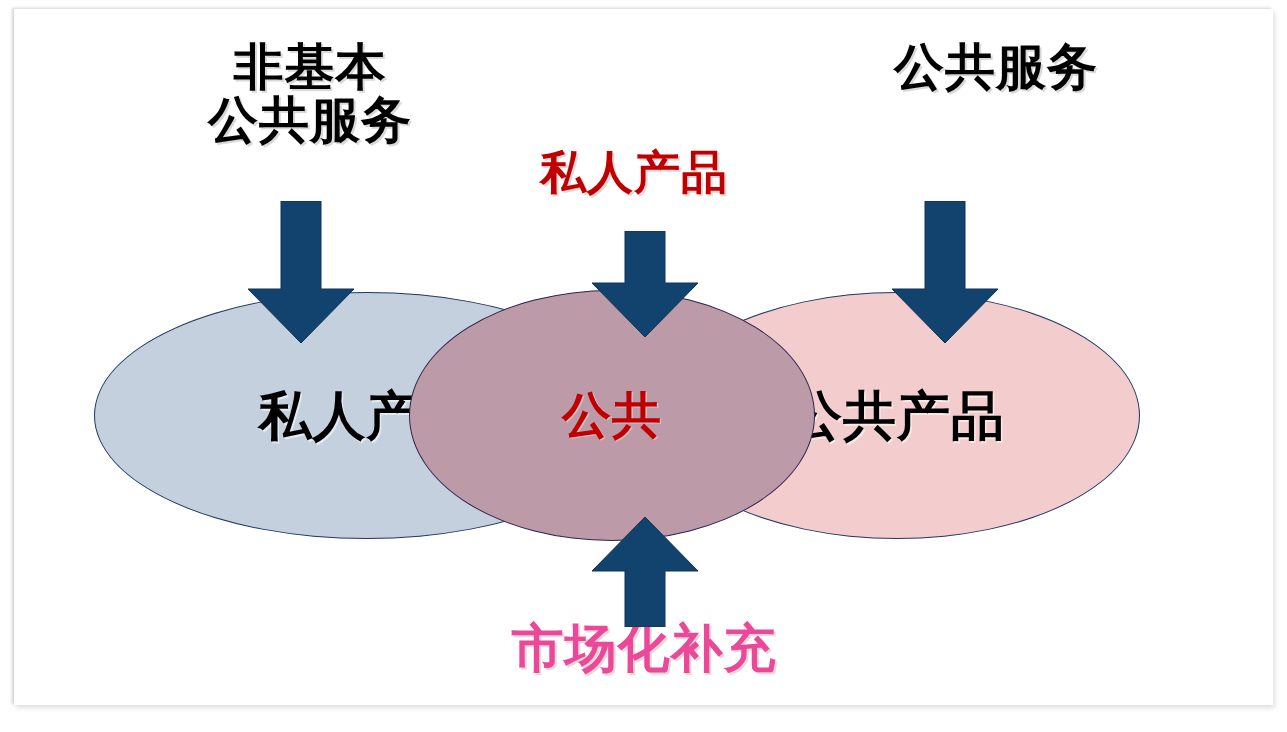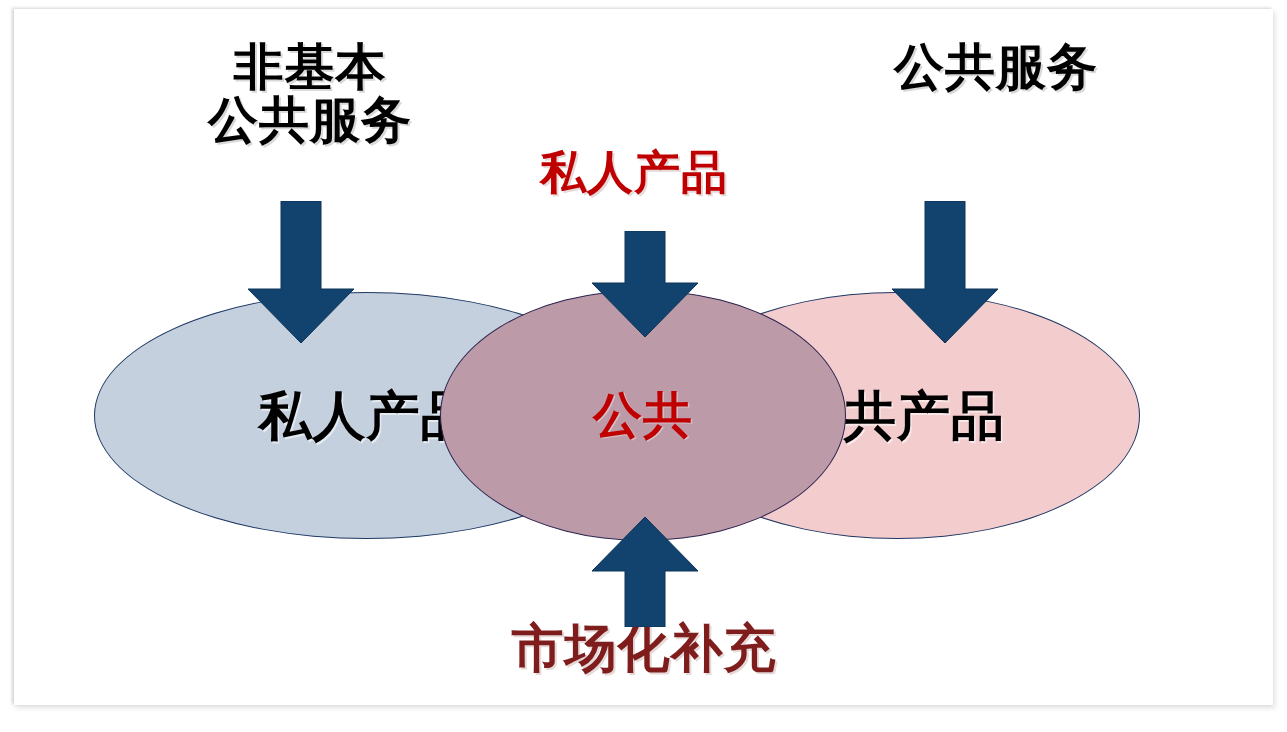--- a/index.html
+++ b/index.html
@@ -54,21 +54,21 @@
     background: #c4d0de;
   }
   .ellipse-right {
     left: 640px;
     top: 283px;
     width: 486px;
     height: 247px;
     background: #f3ccce;
   }
   .ellipse-center {
-    left: 426px;
+    left: 395px;
     top: 281px;
     width: 406px;
     height: 251px;
     background: #bd9aa7;
     border-color: #2e2450;
   }
 
   .ellipse-label {
     position: absolute;
     width: 100%;
@@ -121,21 +121,21 @@
     top: 139px;
     width: 300px;
     color: #c00000;
     font-size: 46px;
     text-shadow: 2px 2px 0 rgba(190,160,160,0.40);
   }
   .callout-bottom-center {
     left: 430px;
     top: 612px;
     width: 400px;
-    color: #7f1d1d;
+    color: #ec4899;
     font-size: 52px;
     text-shadow: 2px 2px 0 rgba(190,160,160,0.40);
   }
 
   
   .arrow { position: absolute; }
   .arrow svg { display: block; }
 
   .arrow-left-down   { left: 234px; top: 192px; }
   .arrow-center-down { left: 578px; top: 222px; }

